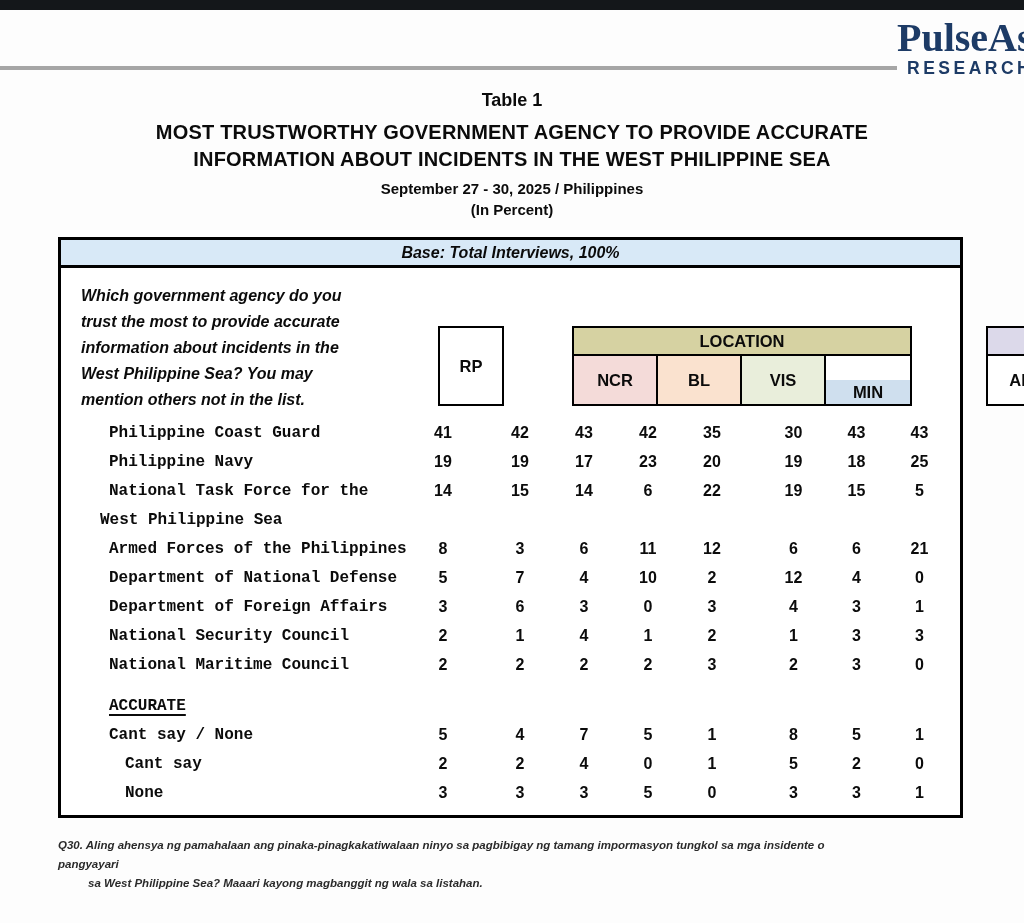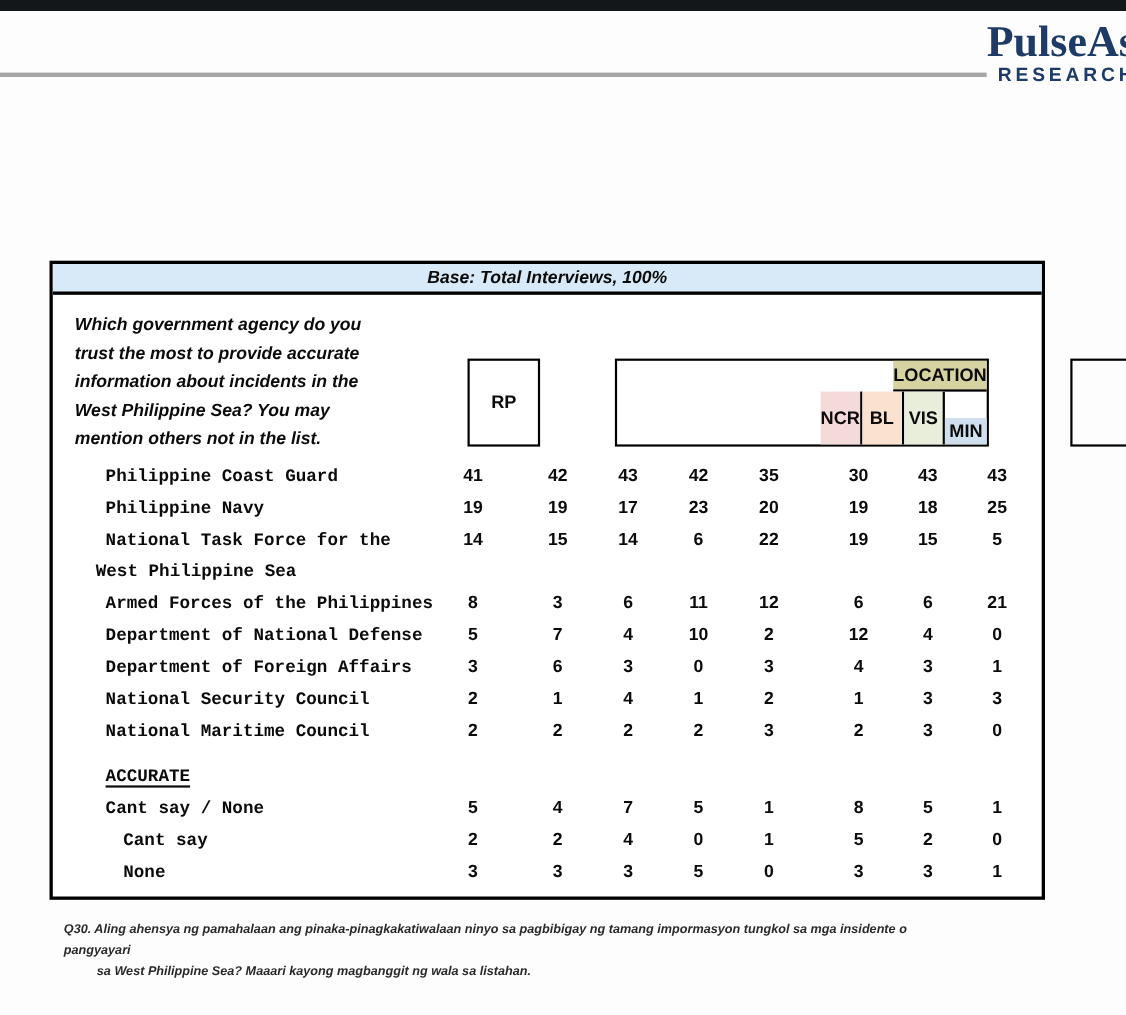--- a/index.html
+++ b/index.html
@@ -14,21 +14,21 @@
   .logo-brand { font-family:"Liberation Serif", serif; font-weight:bold; font-size:40px; line-height:40px; }
   .logo-sub { font-family:"Liberation Sans", sans-serif; font-weight:bold; font-size:17.5px; letter-spacing:3.5px; padding-left:10px; margin-top:0px; }
 
   .titleblock { position:absolute; left:0; top:90px; width:1024px; text-align:center; }
   .t-label { font-size:18px; font-weight:bold; margin-bottom:8px; }
   .t-main  { font-size:20px; font-weight:bold; line-height:27px; letter-spacing:0.2px; }
   .t-sub   { font-size:15px; font-weight:bold; line-height:21px; }
   .t-sub.first { margin-top:5px; }
 
   .tablebox {
-    position:absolute; left:45px; top:237px; width:905px;
+    position:absolute; left:58px; top:237px; width:905px;
     border:3px solid #000; background:#fff;
   }
   .baseband {
     height:28px; border-bottom:3px solid #000;
     display:flex; align-items:center; justify-content:center;
     font-weight:bold; font-style:italic; font-size:16px;
   }
   .tbody { padding-bottom:8px; }
 
   .row {
@@ -40,21 +40,21 @@
   .label { grid-column:1; padding-left:48px; font-weight:bold; font-size:16px; white-space:nowrap;font-family:Liberation Mono, monospace; }
   .label.ind  { padding-left:64px; }
   .label.cont { padding-left:39px; }
   .val { text-align:center; font-weight:bold; font-size:16px; }
 
   .hdr-row { min-height:150px; align-items:end;gap:28px; }
   .question {
     grid-column:1; align-self:start; margin-top:15px; padding-left:20px;
     font-weight:bold; font-style:italic; font-size:16px; line-height:26px; white-space:nowrap;
   }
-  .hbox { margin-bottom:12px;align-items:flex-end; }
+  .hbox { margin-bottom:12px; }
   .rp-box {
     grid-column:2; height:80px; border:2px solid #000; background:#fff;
     display:flex; align-items:center; justify-content:center; font-weight:bold; font-size:16.5px;
   }
   .group { height:80px; border:2px solid #000; display:flex; flex-direction:column; }
   .loc-group { grid-column:4 / span 4; }
   .class-group { grid-column:9 / span 3; }
   .group-band {
     height:28px; border-bottom:2px solid #000; flex:none;
     display:flex; align-items:center; justify-content:center; font-weight:bold; font-size:16.5px;
@@ -84,20 +84,27 @@
 <div class="page">
 
   <div class="topbar" style="background: rgb(20, 23, 26);"></div>
   <div class="header-rule" style="background: rgb(166, 166, 166);"></div>
 
   <div class="logo" style="color: rgb(29, 59, 102);">
     <div class="logo-brand">PulseAsia</div>
     <div class="logo-sub">RESEARCH</div>
   </div>
 
+  <div class="titleblock">
+    <div class="t-label">Table 1</div>
+    <div class="t-main">MOST TRUSTWORTHY GOVERNMENT AGENCY TO PROVIDE ACCURATE</div>
+    <div class="t-main">INFORMATION ABOUT INCIDENTS IN THE WEST PHILIPPINE SEA</div>
+    <div class="t-sub first">September 27 - 30, 2025 / Philippines</div>
+    <div class="t-sub">(In Percent)</div>
+  </div>
 
   <div class="tablebox">
     <div class="baseband" style="background: rgb(216, 233, 247);">
       <span>Base: Total Interviews, 100%</span>
     </div>
     <div class="tbody">
 
       <div class="row hdr-row">
         <div class="question">
           <div>Which government agency do you</div>

